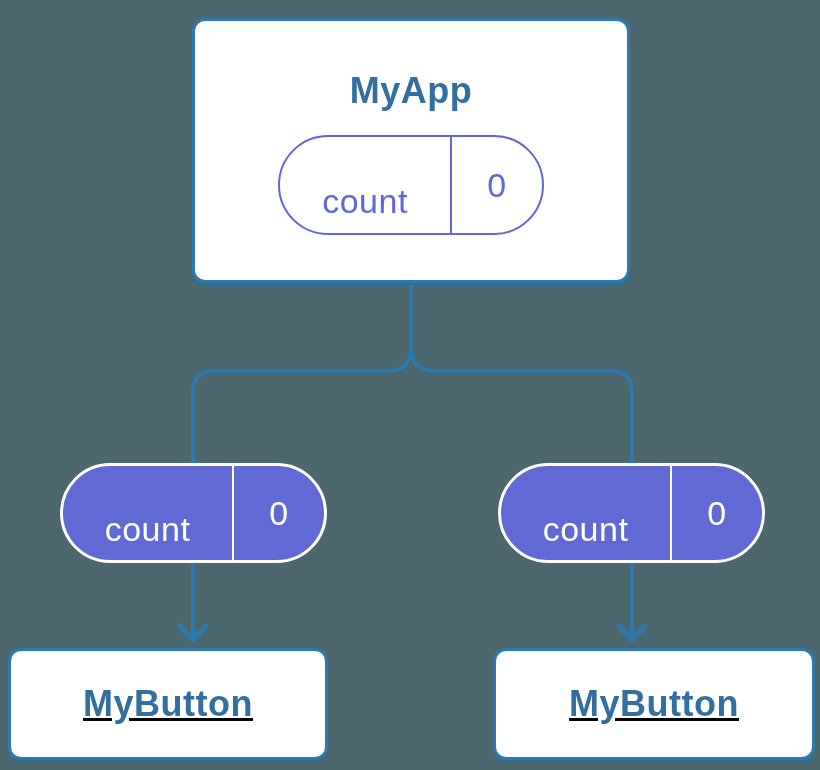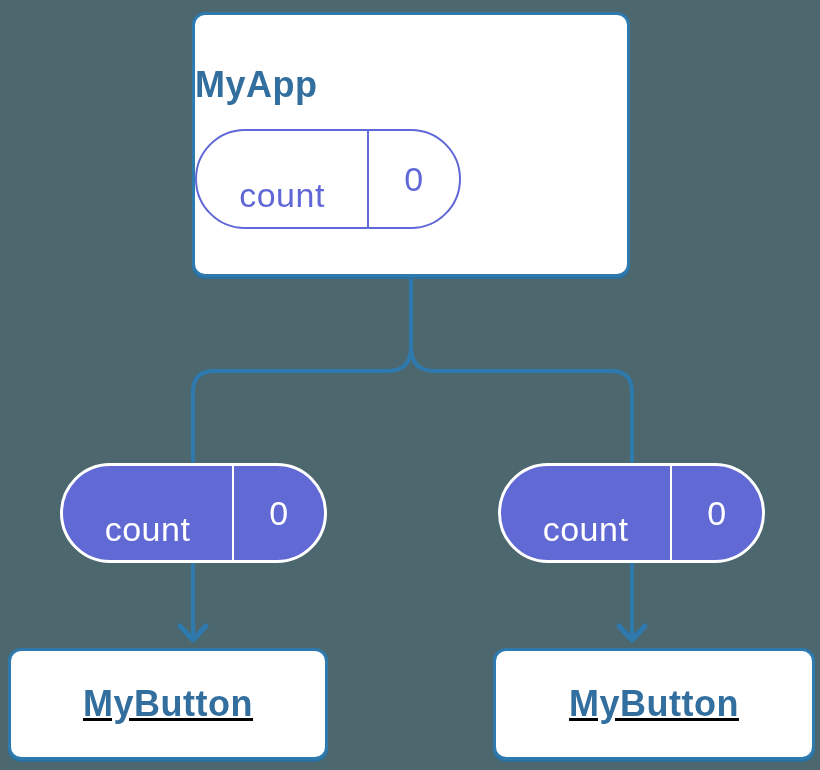--- a/index.html
+++ b/index.html
@@ -20,23 +20,23 @@
   }
   .card {
     position: absolute;
     box-sizing: border-box;
     background: #FFFFFF;
     border: 3px solid #2E7AAE;
     border-radius: 13px;
     box-shadow: 0 2px 0 #2B6F9E;
   }
   .root-card {
-    left: 192px; top: 12px;
+    left: 192px; top: 18px;
     width: 438px; height: 265px;
-    display: flex; flex-direction: column; align-items: flex-start;
+    display: flex; flex-direction: column; align-items: center;
     padding-top: 46px;
   }
   .node-title {
     font-size: 36px;
     font-weight: 600;
     line-height: 48px;
     letter-spacing: 0.5px;
     color: #326E9E;
     white-space: nowrap;
   }

